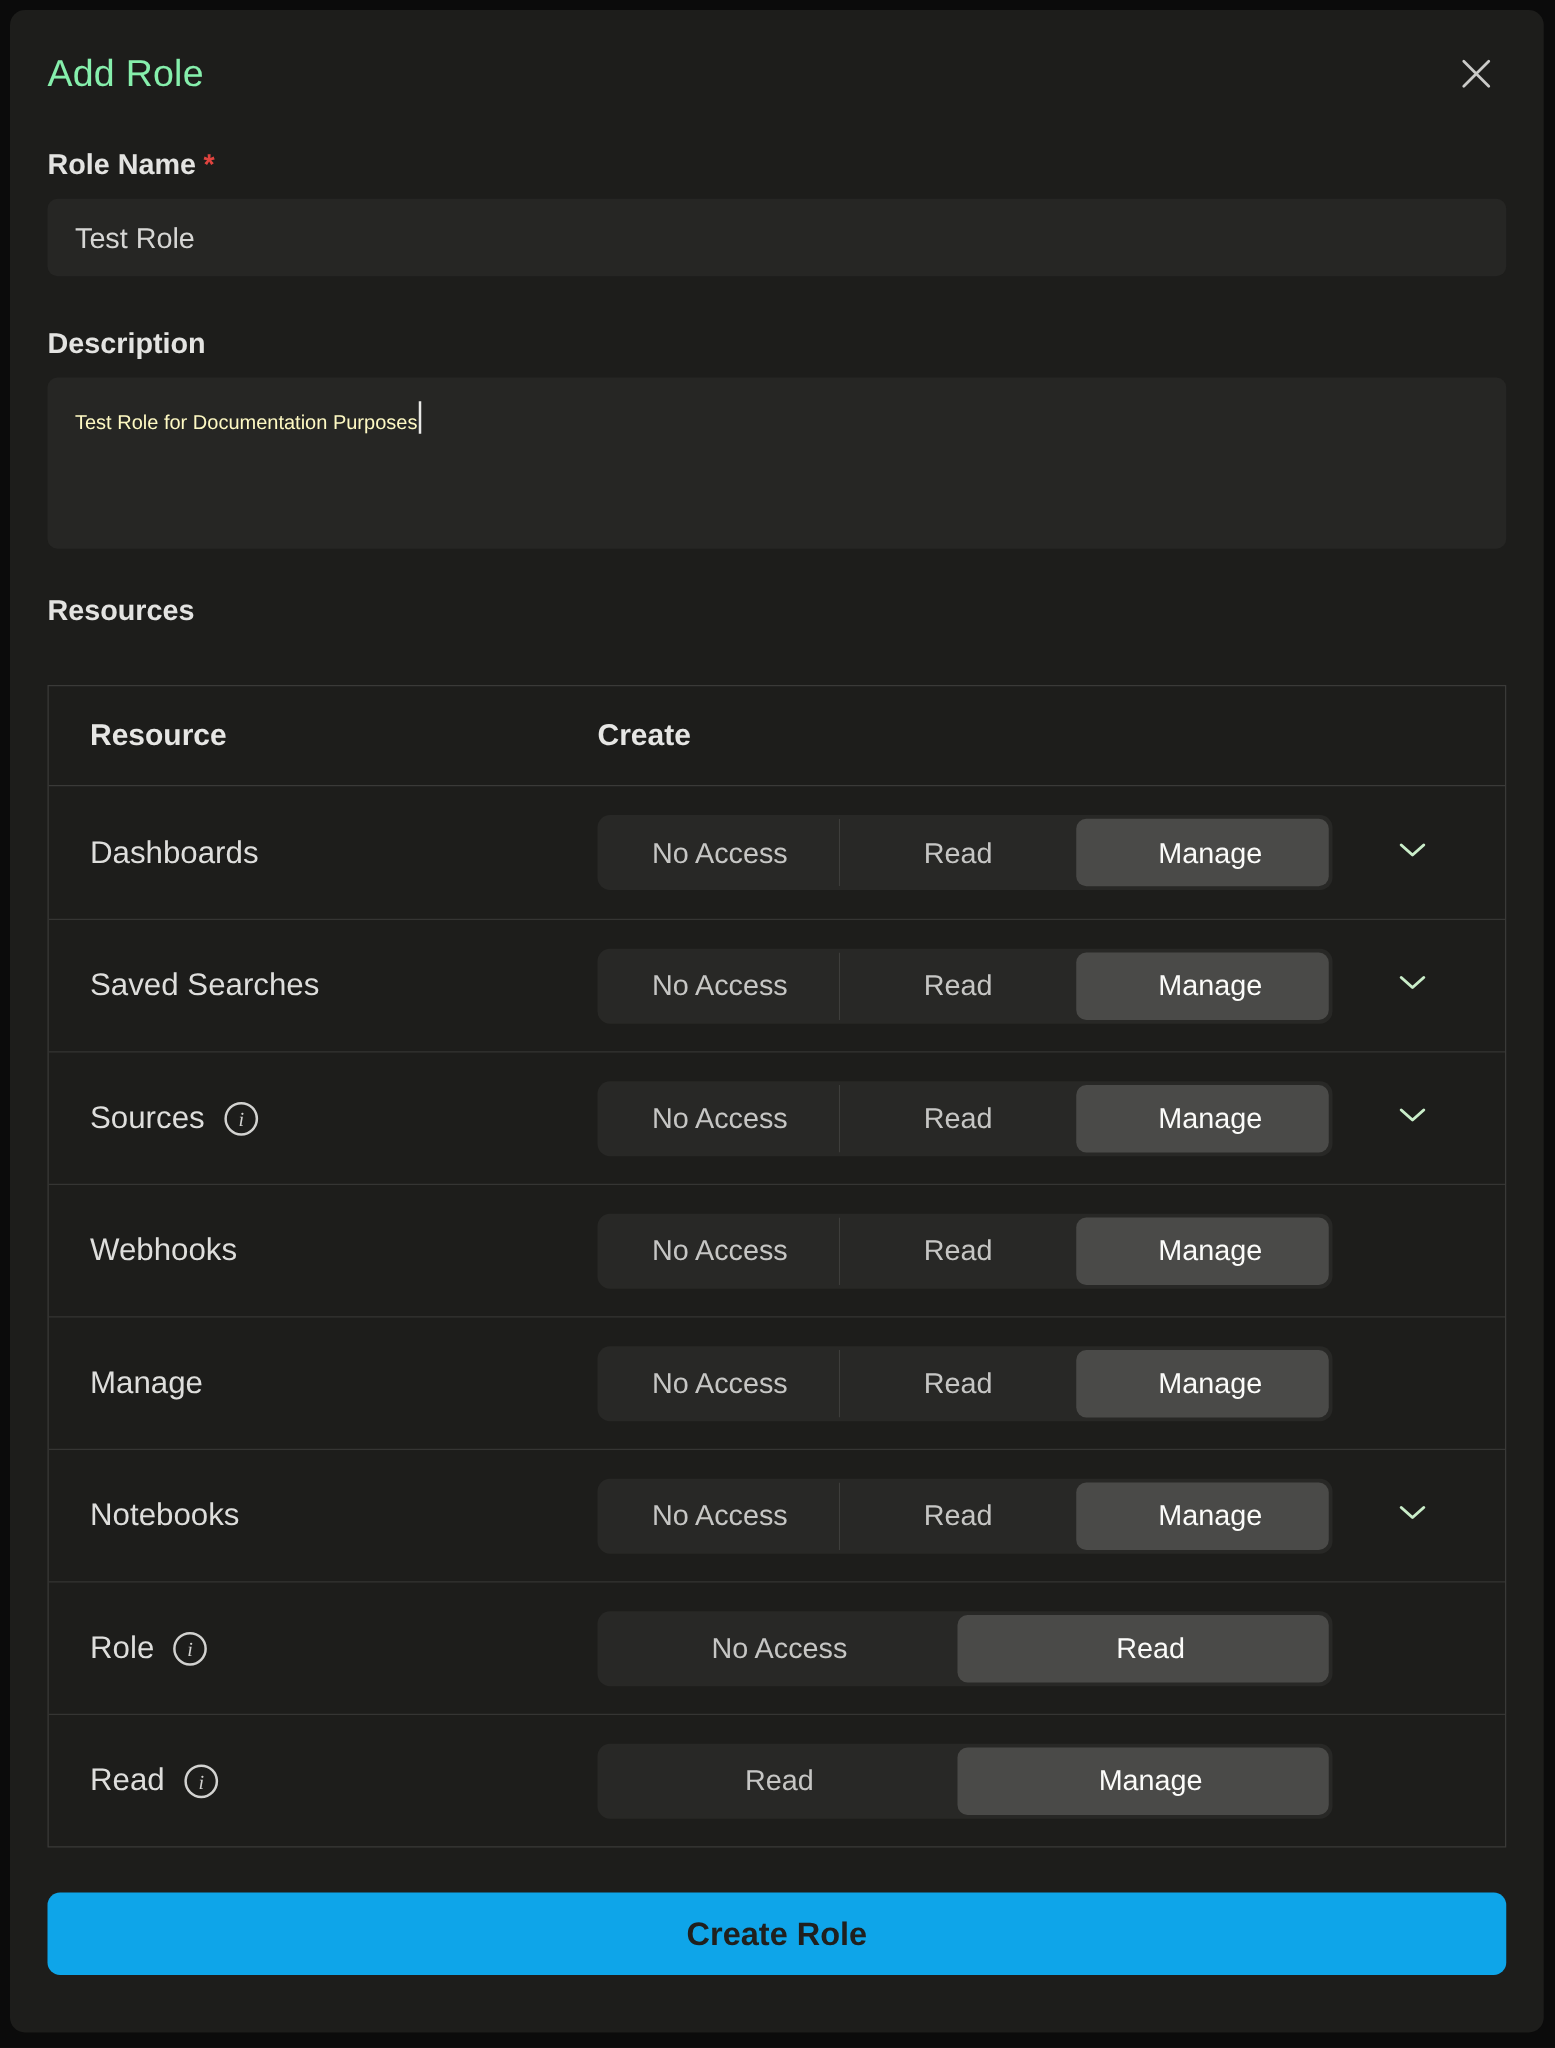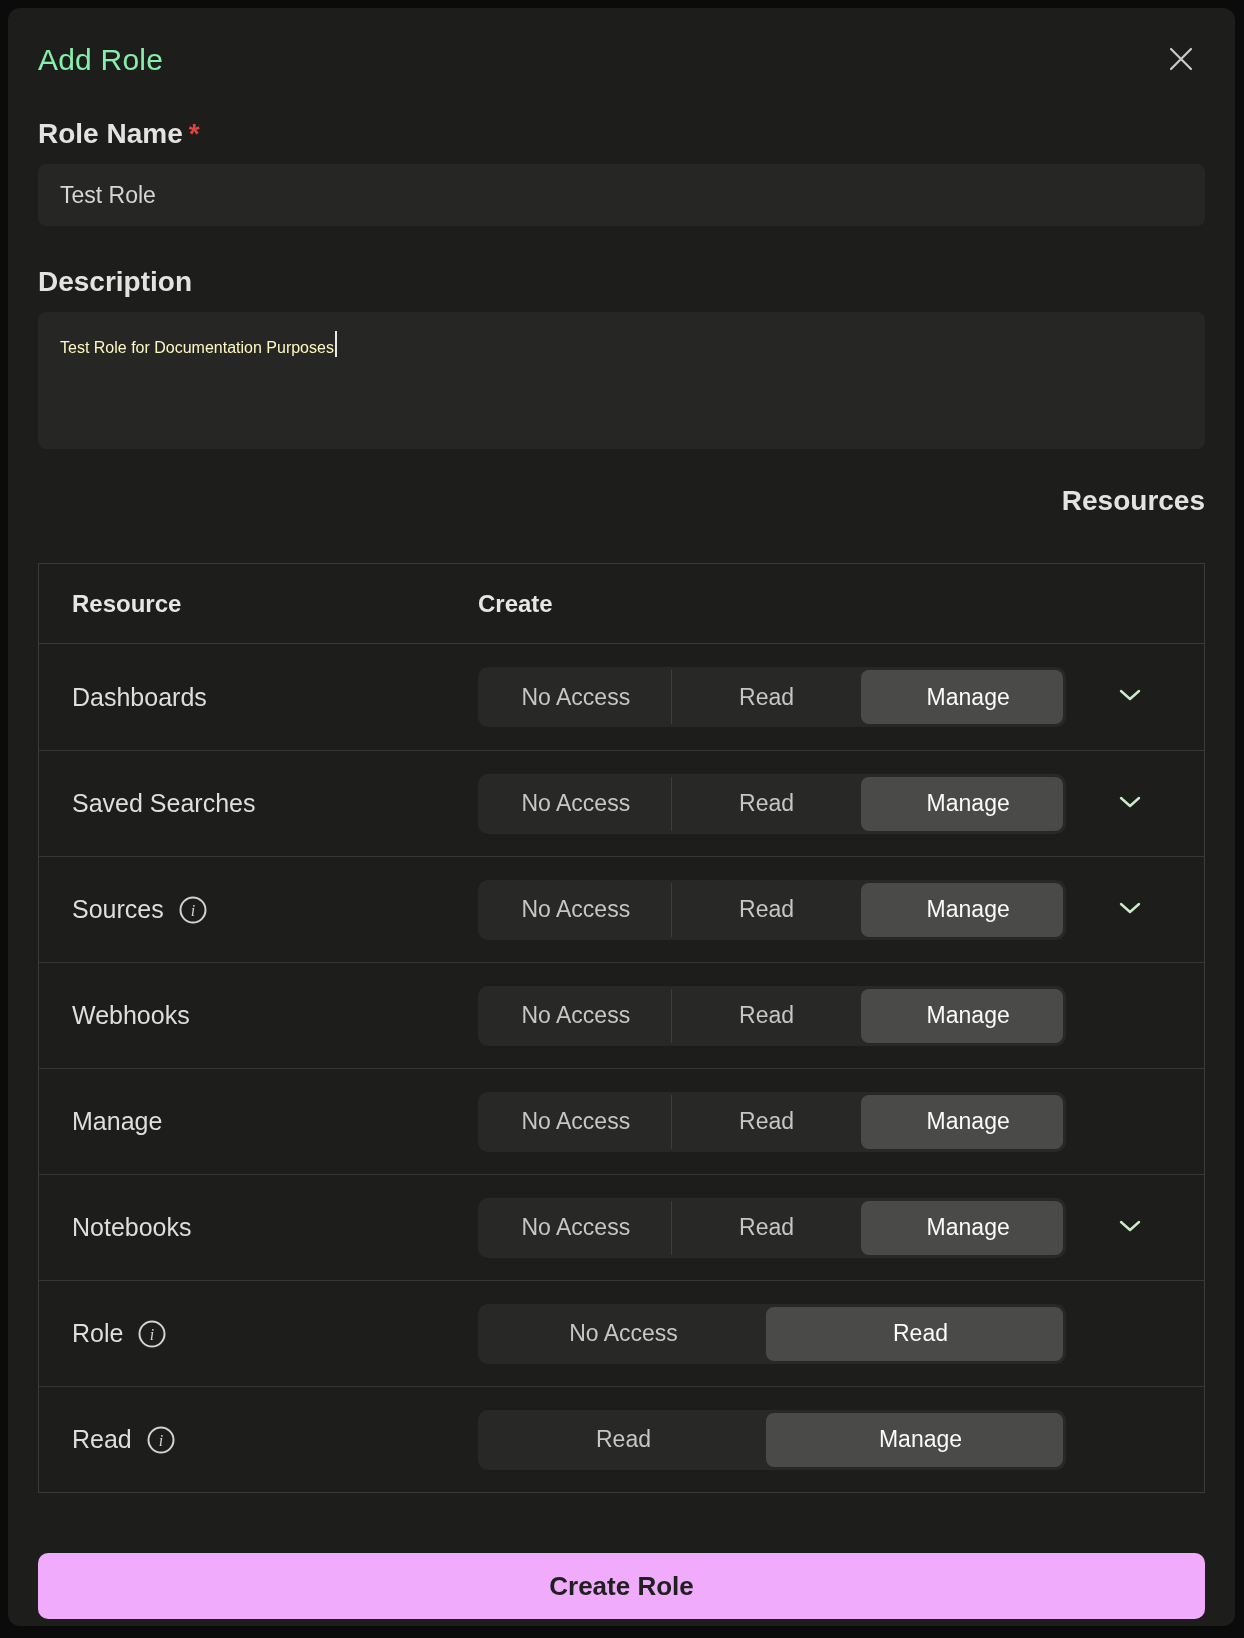--- a/index.html
+++ b/index.html
@@ -4,21 +4,21 @@
 <style>
   * { margin:0; padding:0; box-sizing:border-box; }
   html,body { width:1244px; height:1638px; background:#0b0b0b; font-family:"Liberation Sans", sans-serif; }
   .modal {
     position:absolute; left:8px; top:8px; width:1227px; height:1618px;
     background:#1d1d1b; border-radius:12px; padding:0 30px; overflow:hidden;
   }
   .modal-header { display:flex; justify-content:space-between; align-items:center; margin-top:34px; }
   .modal-title { font-size:30px; font-weight:500; color:#86efac; letter-spacing:.2px; }
   .close-btn { background:none; border:none; cursor:pointer; width:36px; height:36px; display:flex; align-items:center; justify-content:center; margin-right:6px; }
-  .field-label { margin-top:40px; font-size:28px; font-weight:600; color:#e3e3e1; }
+  .field-label { margin-top:40px; font-size:23px; font-weight:600; color:#e3e3e1; }
   .req { color:#e0443f; margin-left:6px; }
   .text-input {
     margin-top:14px; width:100%; height:62px; background:#262624; border:none; outline:none;
     border-radius:8px; padding:0 22px; font-size:23px; color:#d6d6d4; font-family:"Liberation Sans", sans-serif;
   }
   .textarea {
     margin-top:14px; width:100%; height:137px; background:#262624; border-radius:8px;
     padding:19px 22px; font-size:16px; color:#fef9c3; line-height:30px; cursor:text;
   }
   .caret { display:inline-block; width:2px; height:26px; background:#e8e8e6; vertical-align:-4px; margin-left:1px; }
@@ -29,22 +29,22 @@
   .trow + .trow { border-top:1px solid #353533; }
   .rname { display:flex; align-items:center; gap:14px; font-size:25px; color:#dededc; }
   .info-icon { display:inline-flex; width:30px; height:30px; }
   .seg { height:60px; background:#282826; border-radius:10px; display:flex; padding:3px; align-items:stretch; }
   .opt { flex:1; display:flex; align-items:center; justify-content:center; font-size:23px; font-weight:500; color:#c6c6c4; cursor:pointer; border-radius:8px; }
   .opt.sel { background:#4a4a48; color:#fbfbf9; font-weight:400;padding-left:12px; }
   .opt:not(.sel) + .opt:not(.sel) { border-left:1px solid #3e3e3c; border-radius:0 8px 8px 0; }
   .chev-cell { display:flex; justify-content:center; align-items:center; padding-right:10px; cursor:pointer; }
   .chev-cell.hidden { visibility:hidden; }
   .create-btn {
-    margin-top:60px; width:100%; height:66px; border:none; border-radius:10px; cursor:pointer;
-    background:#f0abfc; color:#20201e; font-size:26px; font-weight:700; font-family:"Liberation Sans", sans-serif;
+    margin-top:36px; width:100%; height:66px; border:none; border-radius:10px; cursor:pointer;
+    background:#0ea5e9; color:#20201e; font-size:26px; font-weight:700; font-family:"Liberation Sans", sans-serif;
   }
 </style>
 </head>
 <body>
 
 <div class="modal">
 
   <div class="modal-header">
     <div class="modal-title">Add Role</div>
     <button class="close-btn">
@@ -57,21 +57,21 @@
   </div>
 
   <div class="field-label">
     <span>Role Name</span><span class="req">*</span>
   </div>
   <input class="text-input" type="text" value="Test Role" style="">
 
   <div class="field-label">Description</div>
   <div class="textarea"><span>Test Role for Documentation Purposes</span><span class="caret"></span></div>
 
-  <div class="field-label" style="margin-top:36px;text-align:right;">Resources</div>
+  <div class="field-label" style="margin-top:36px;">Resources</div>
 
   <div class="resources-table">
     <div class="thead">
       <div class="th">Resource</div>
       <div class="th">Create</div>
       <div></div>
     </div>
     <div id="rows-container">
   <div class="trow">
     <div class="rname">

